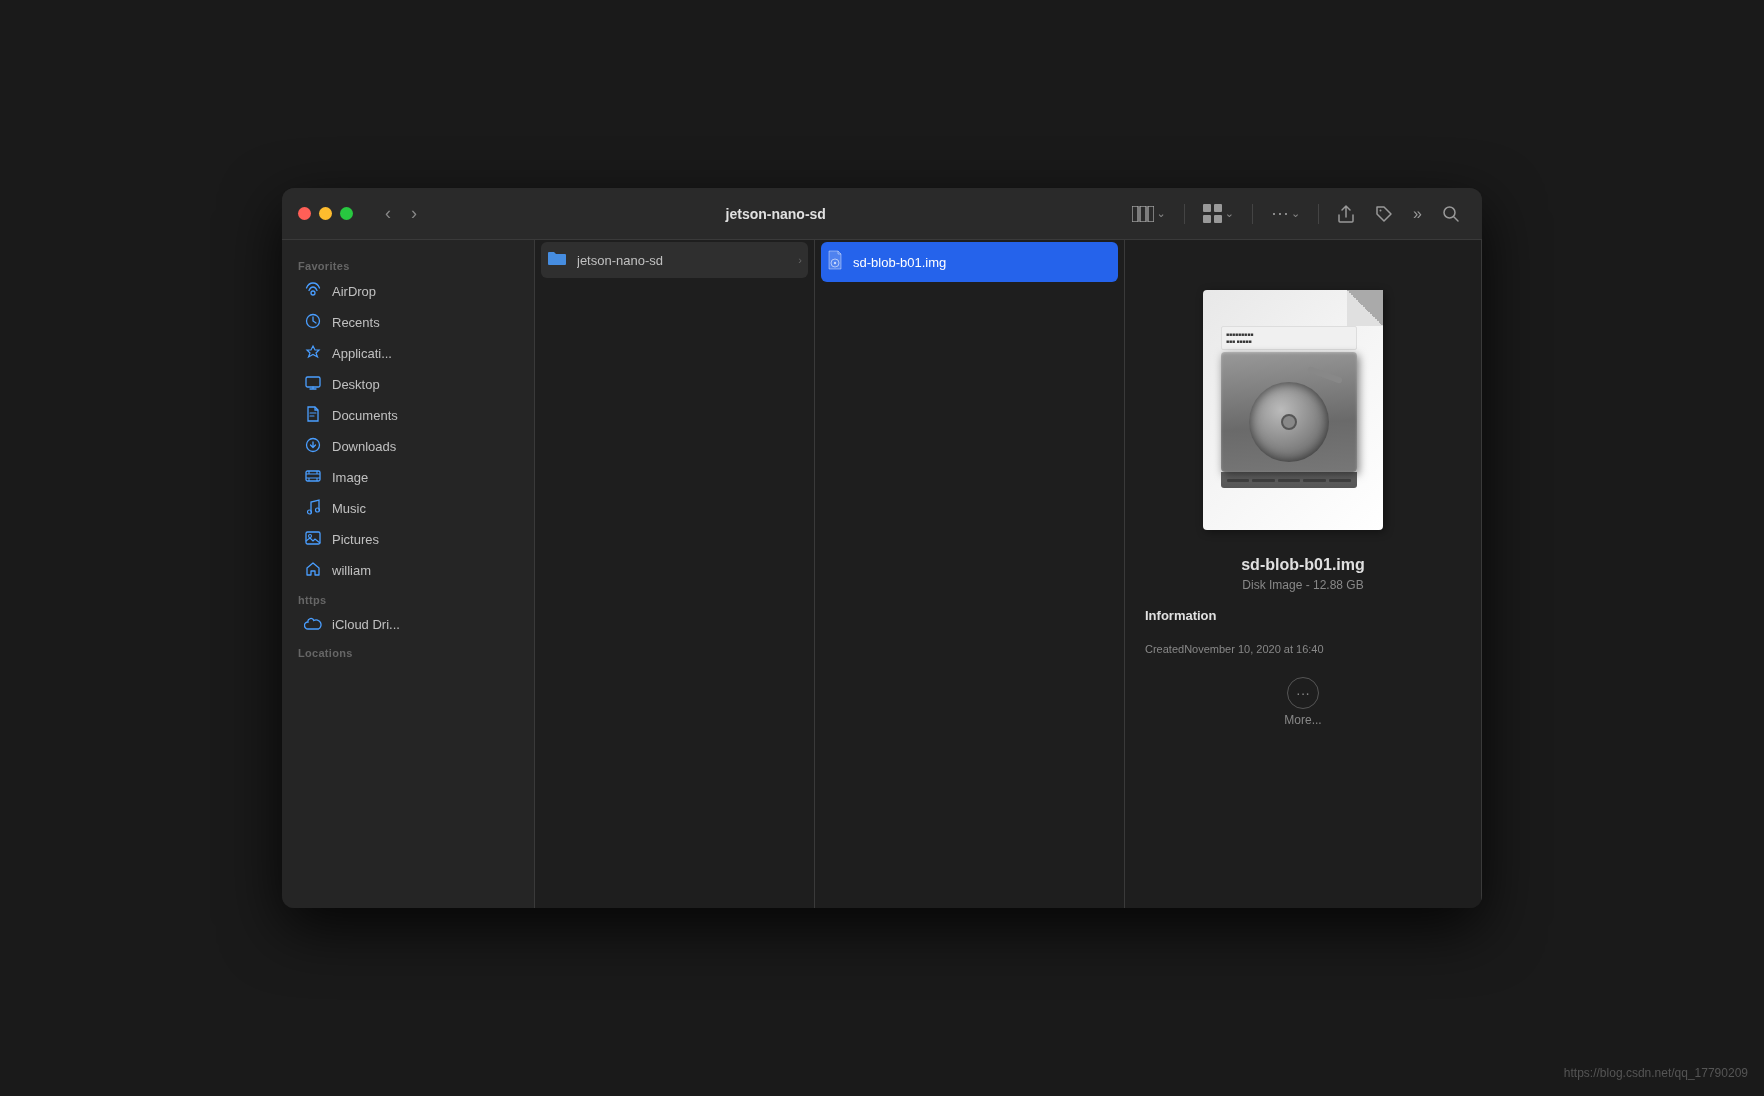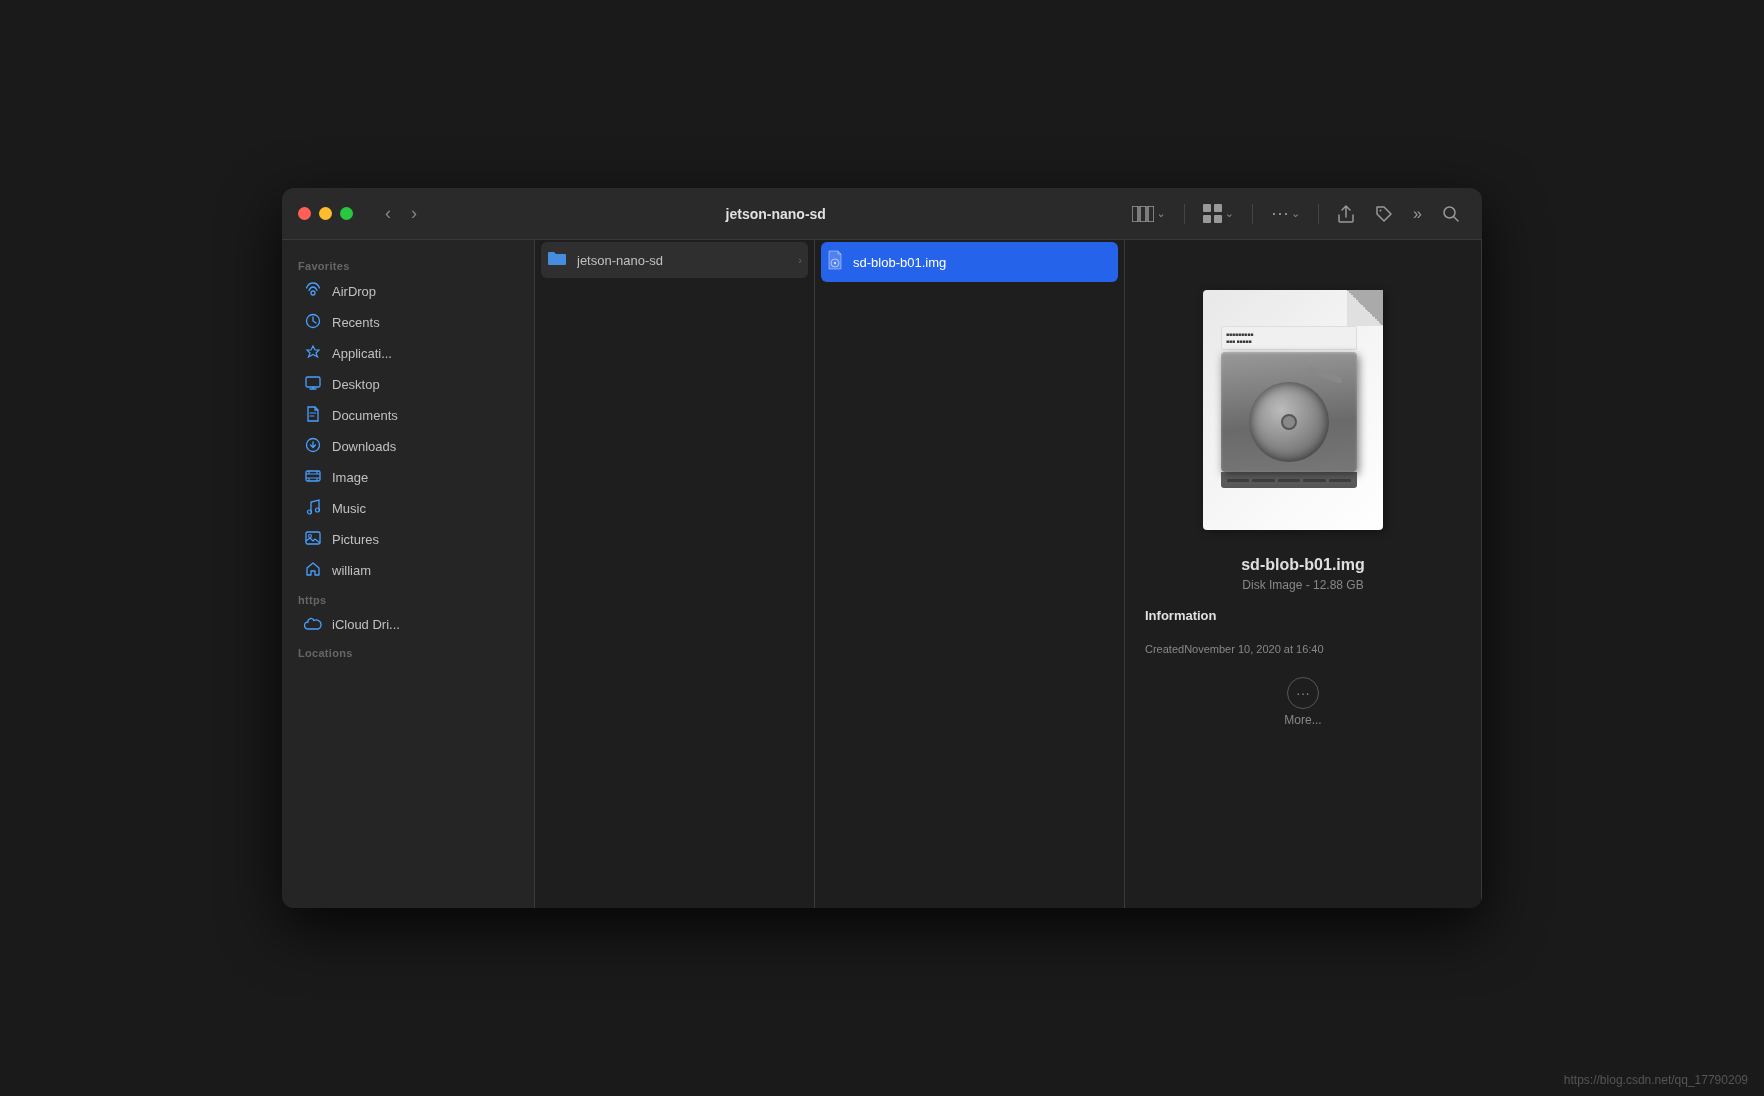--- a/index.html
+++ b/index.html
@@ -321,21 +321,21 @@
       color: #888;
     }
 
     .more-label {
       font-size: 12px;
       color: #888;
     }
 
     .watermark {
       position: fixed;
-      bottom: 9px;
+      bottom: 16px;
       right: 16px;
       color: #555;
       font-size: 12px;
     }
 
     
     ::-webkit-scrollbar { width: 6px; }
     ::-webkit-scrollbar-track { background: transparent; }
     ::-webkit-scrollbar-thumb { background: #444; border-radius: 3px; }
 

